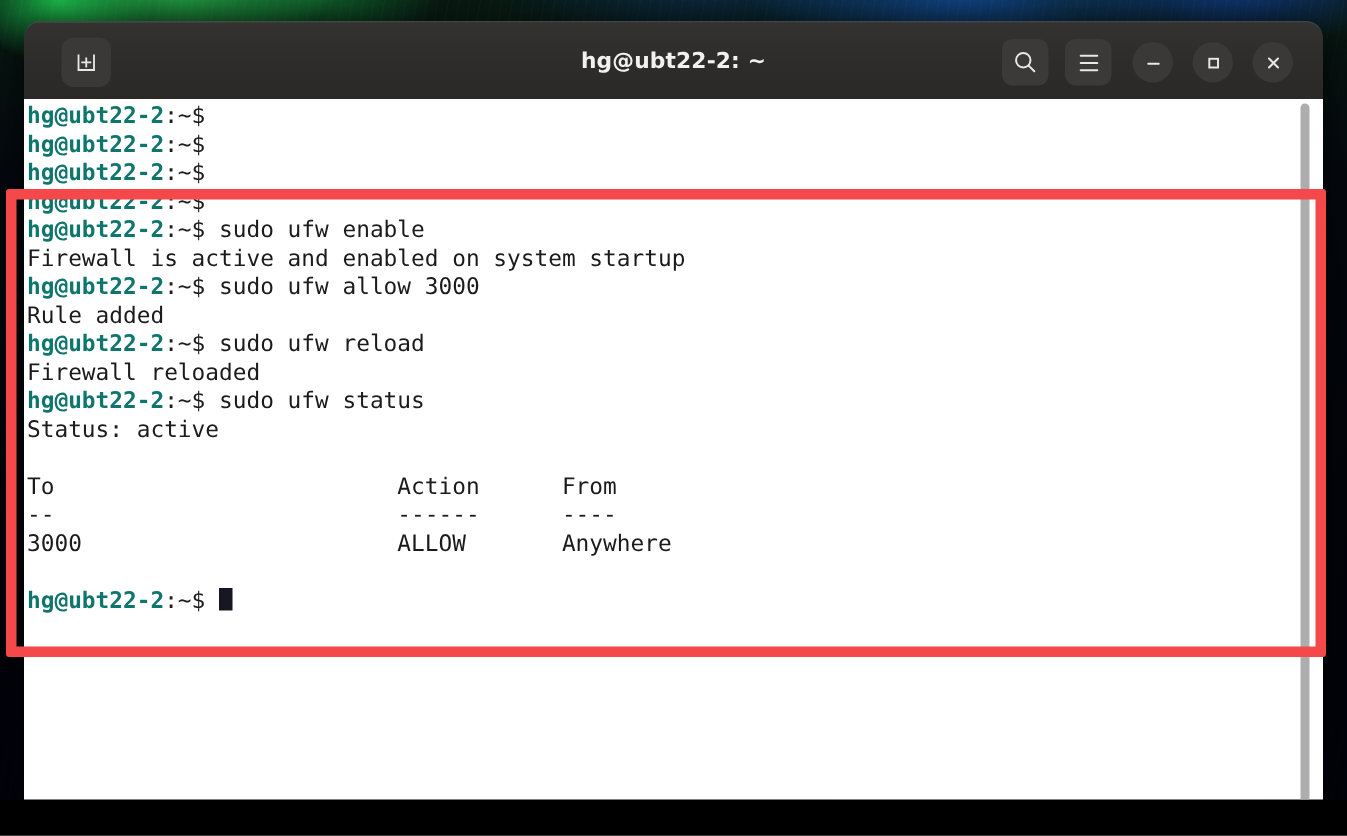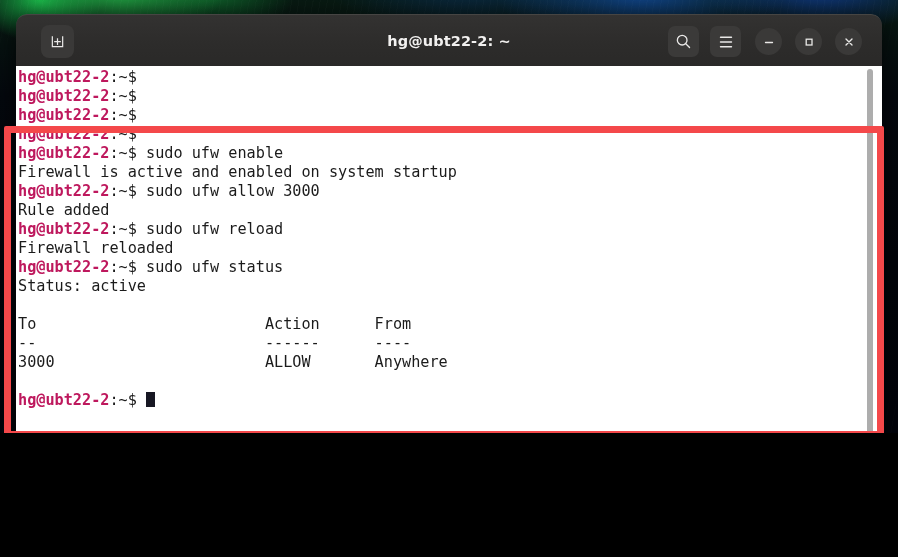--- a/index.html
+++ b/index.html
@@ -11,21 +11,21 @@
     width: 898px;
     height: 557px;
     overflow: hidden;
     font-family: "DejaVu Sans", sans-serif;
   }
 
   
   #desktop {
     position: relative;
     width: 898px;
-    height: 433px;
+    height: 533px;
     overflow: hidden;
     background: #05070c;
   }
   .wallpaper {
     position: absolute;
     inset: 0;
     background:
       radial-gradient(ellipse 150px 70px at 120px -10px, rgba(40,200,80,0.85), rgba(10,60,25,0) 70%),
       radial-gradient(ellipse 90px 60px at 40px 0px, rgba(30,230,90,0.75), rgba(5,40,15,0) 70%),
       radial-gradient(ellipse 110px 55px at 215px -5px, rgba(20,150,60,0.55), rgba(5,30,12,0) 72%),
@@ -115,21 +115,21 @@
     top: -2px;
     padding: 4px 0 0 0;
     font-family: "DejaVu Sans Mono", monospace;
     font-size: 15.2px;
     line-height: 19px;
     white-space: pre;
     color: #1b1b1b;
   }
   .tline { height: 19px; }
   .prompt {
-    color: #be185d;
+    color: #0f766e;
     font-weight: bold;
   }
   .sep { color: #1b1b1b; }
   .cursor {
     display: inline-block;
     width: 9px;
     height: 15px;
     background: #171723;
     vertical-align: -2px;
   }

